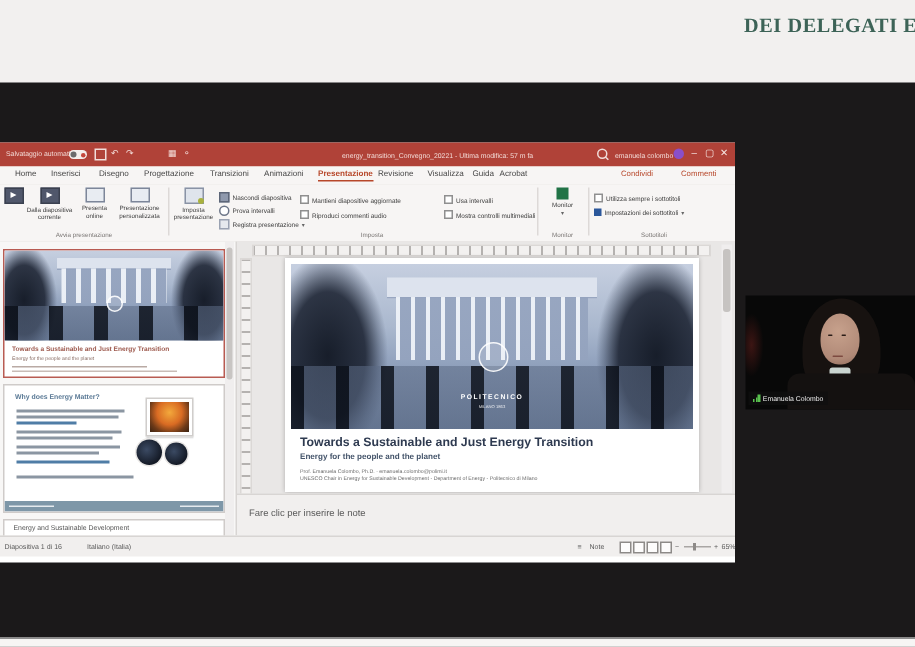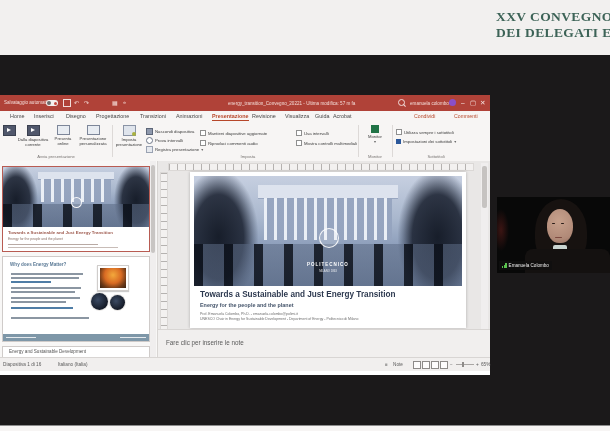--- a/index.html
+++ b/index.html
@@ -116,21 +116,20 @@
   .sigbars{display:flex;align-items:flex-end;gap:.5px;height:5px;}
   .sigbars i{display:block;width:1.2px;background:#59c24e;}
 </style>
 </head>
 <body>
 
 <div class="stage">
 
   <div class="abs top-band">
     <div class="abs conf-title">
-      <div>XXV CONVEGNO</div>
       <div>DEI DELEGATI E D</div>
     </div>
   </div>
 
   <div class="abs ppt">
 
     <div class="abs titlebar">
       <div class="abs tb-txt" style="left:4px;top:5px;">Salvataggio automatico</div>
       <div class="abs toggle" style="left:46px;top:5px;">
         <span class="knob"></span>

